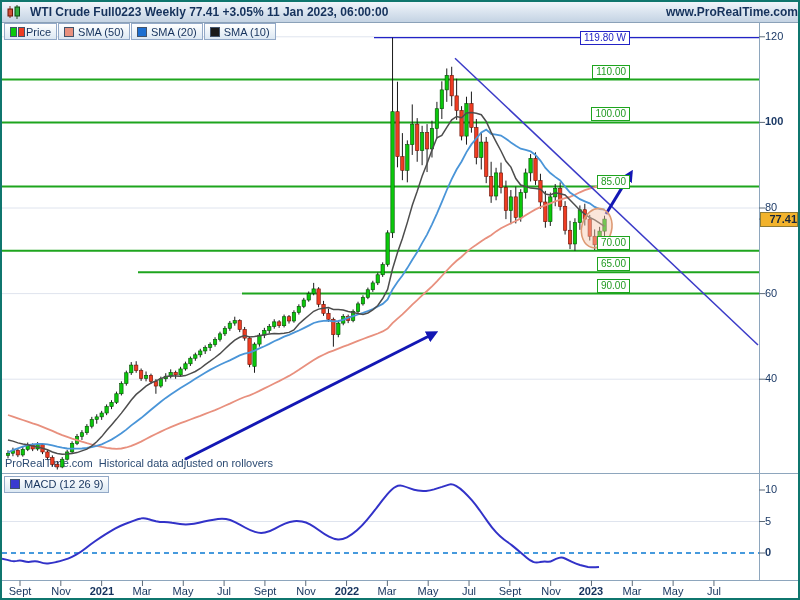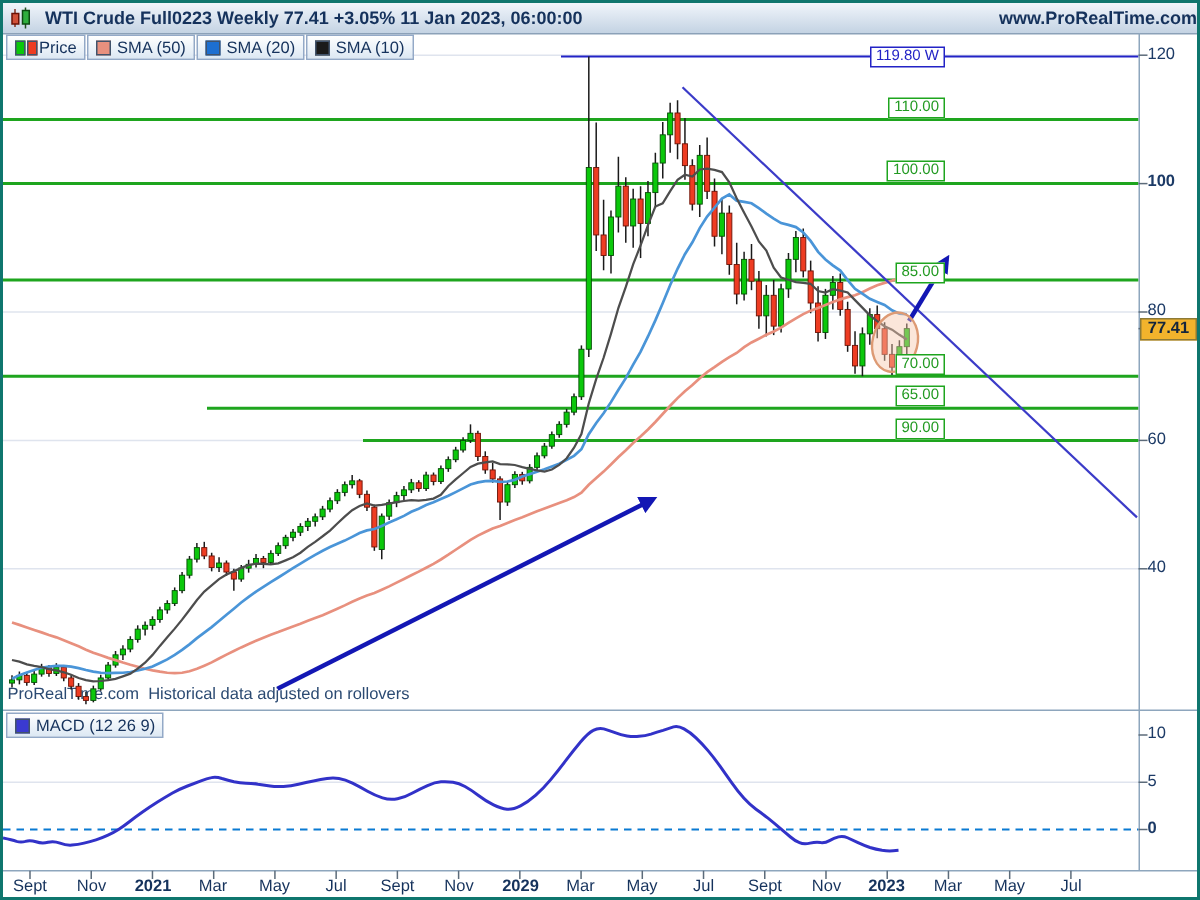--- a/index.html
+++ b/index.html
@@ -20,21 +20,21 @@
   #wm{position:absolute;left:3px;top:455px;font-size:11px;color:#2b4a72;white-space:pre;z-index:1;}
   #chart{position:absolute;left:0;top:20px;z-index:2;}
   #overlay{position:absolute;left:0;top:0;width:672px;height:600px;z-index:6;pointer-events:none;}
   .lvl{position:absolute;right:44px;height:12px;line-height:12px;padding:0 3px;
        background:#fff;border:1px solid #1ea51e;color:#229a22;font-size:10px;}
   .lvl.blue{border-color:#2323c6;color:#2323c6;}
   .ytick{position:absolute;left:763px;width:34px;font-size:11px;color:#1c3a66;text-align:left;}
   .ytick.b{font-weight:bold;}
   .lastpx{position:absolute;left:758px;width:36px;height:13px;line-height:13px;
           background:#f2b32c;border:1px solid #8d7a36;color:#14253c;font-size:11px;
-          font-weight:bold;text-align:center;}
+          font-weight:bold;text-align:right;}
   .xlab{position:absolute;top:583px;width:44px;text-align:center;font-size:11px;color:#15325c;}
   .xlab.b{font-weight:bold;}
   .macd-tab{position:absolute;left:2px;top:473px;z-index:5;}
 </style>
 </head>
 <body>
 
 <div id="screen">
 
   <div class="titlebar">
@@ -417,21 +417,21 @@
       <div class="ytick b" style="top:544px;">0</div>
       <div class="lastpx" style="top:210px;">77.41</div>
       <div class="xlab" style="left:-4px;">Sept</div>
       <div class="xlab" style="left:37px;">Nov</div>
       <div class="xlab b" style="left:78px;">2021</div>
       <div class="xlab" style="left:118px;">Mar</div>
       <div class="xlab" style="left:159px;">May</div>
       <div class="xlab" style="left:200px;">Jul</div>
       <div class="xlab" style="left:241px;">Sept</div>
       <div class="xlab" style="left:282px;">Nov</div>
-      <div class="xlab b" style="left:323px;">2029</div>
+      <div class="xlab b" style="left:323px;">2022</div>
       <div class="xlab" style="left:363px;">Mar</div>
       <div class="xlab" style="left:404px;">May</div>
       <div class="xlab" style="left:445px;">Jul</div>
       <div class="xlab" style="left:486px;">Sept</div>
       <div class="xlab" style="left:527px;">Nov</div>
       <div class="xlab b" style="left:567px;">2023</div>
       <div class="xlab" style="left:608px;">Mar</div>
       <div class="xlab" style="left:649px;">May</div>
       <div class="xlab" style="left:690px;">Jul</div>
     </div>

